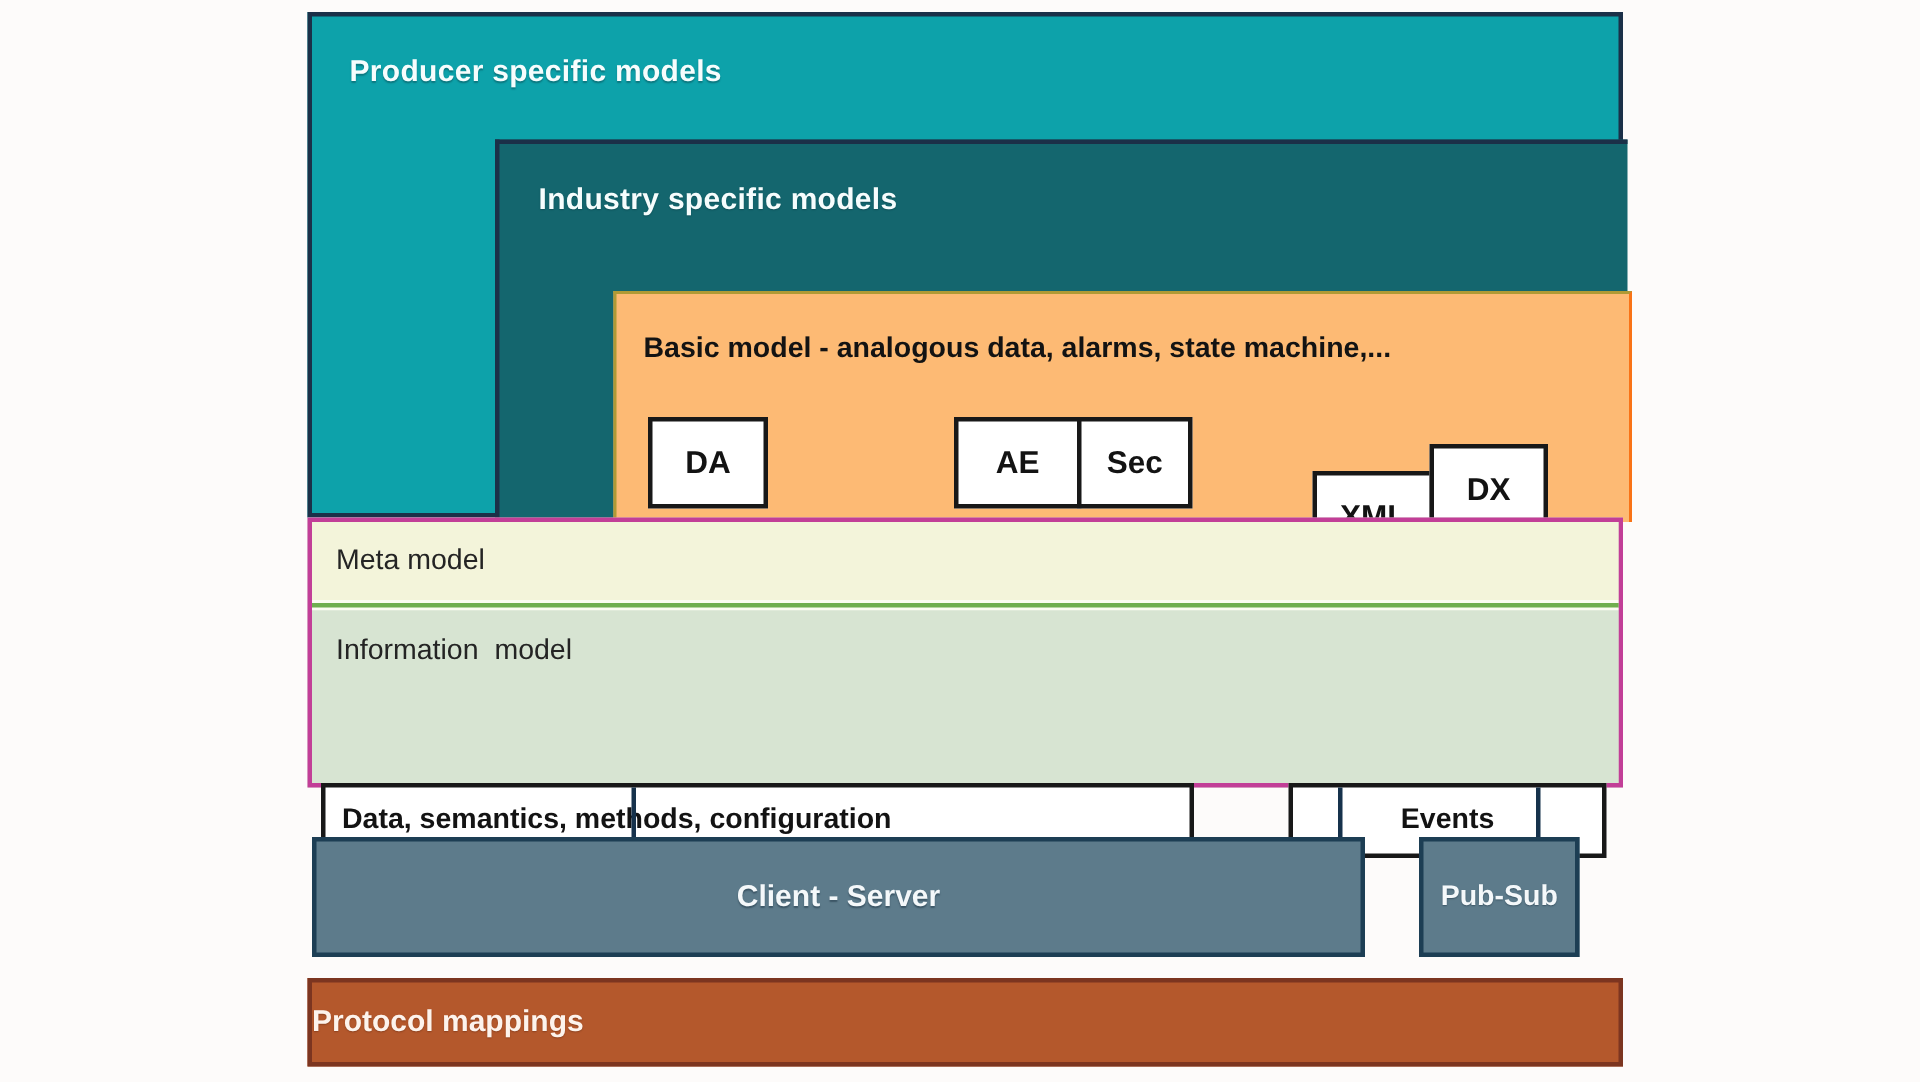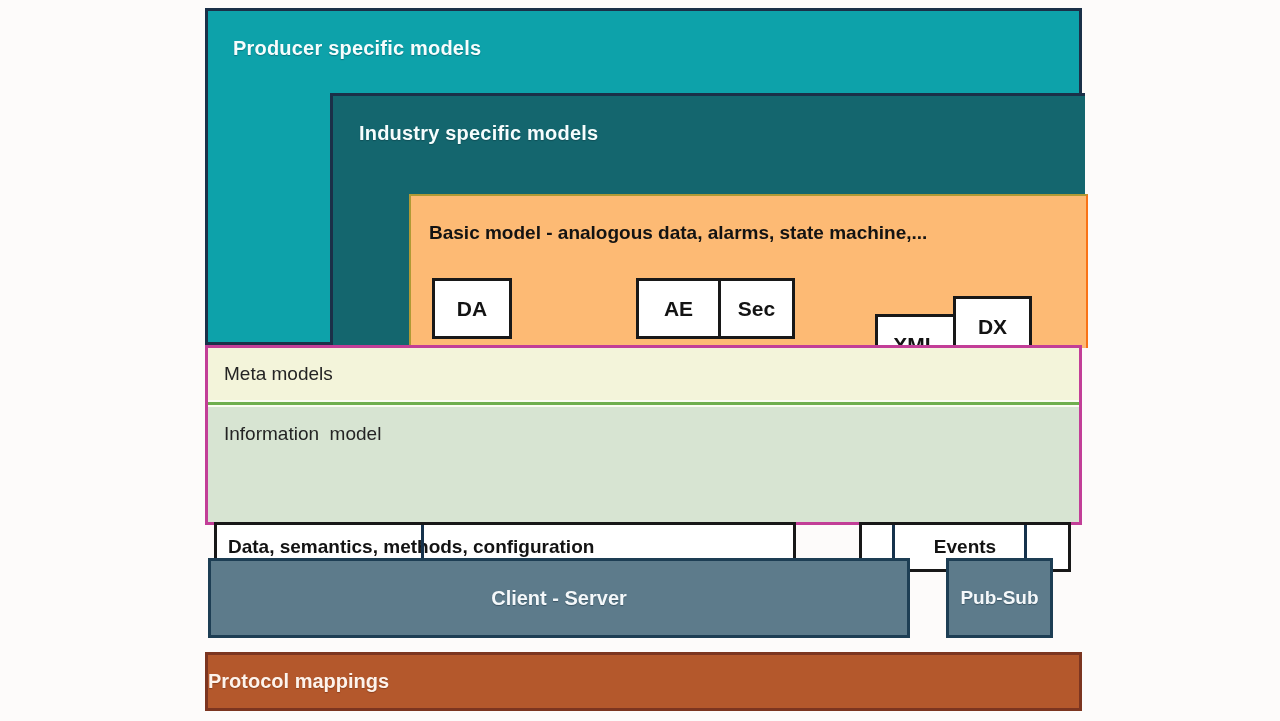--- a/index.html
+++ b/index.html
@@ -134,21 +134,21 @@
           <div class="mini-box" id="dx-box">
             <span>DX</span>
           </div>
         </div>
       </div>
     </div>
   </div>
 
   <div class="abs meta-info-block">
     <div class="meta-band">
-      <div class="band-label">Meta models</div>
+      <div class="band-label">Meta model</div>
     </div>
     <div class="band-divider"></div>
     <div class="info-band">
       <div class="band-label">Information  model</div>
       <div class="inner-white-box data-box">
         <span>Data, semantics, methods, configuration</span>
       </div>
       <div class="inner-white-box events-box">
         <span>Events</span>
       </div>

